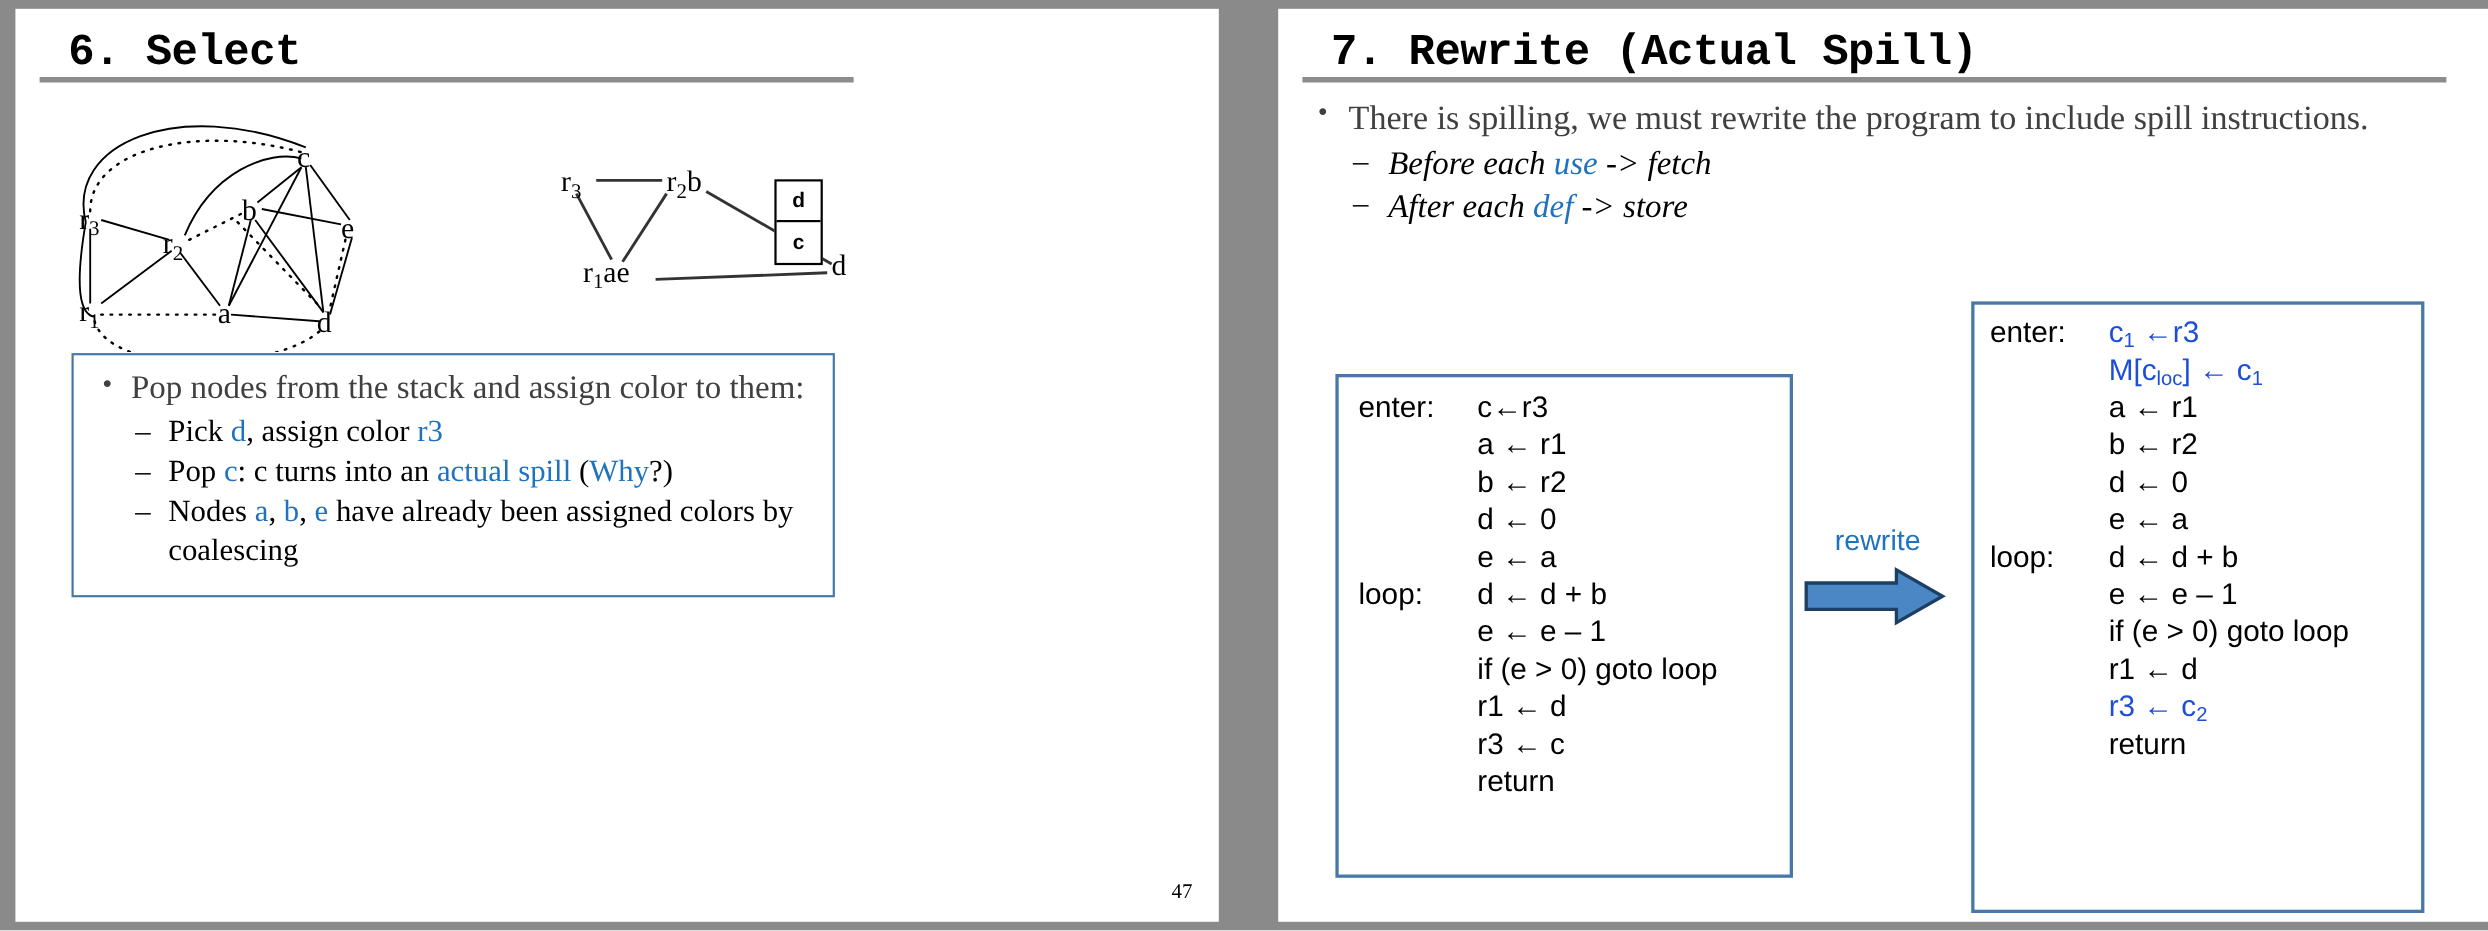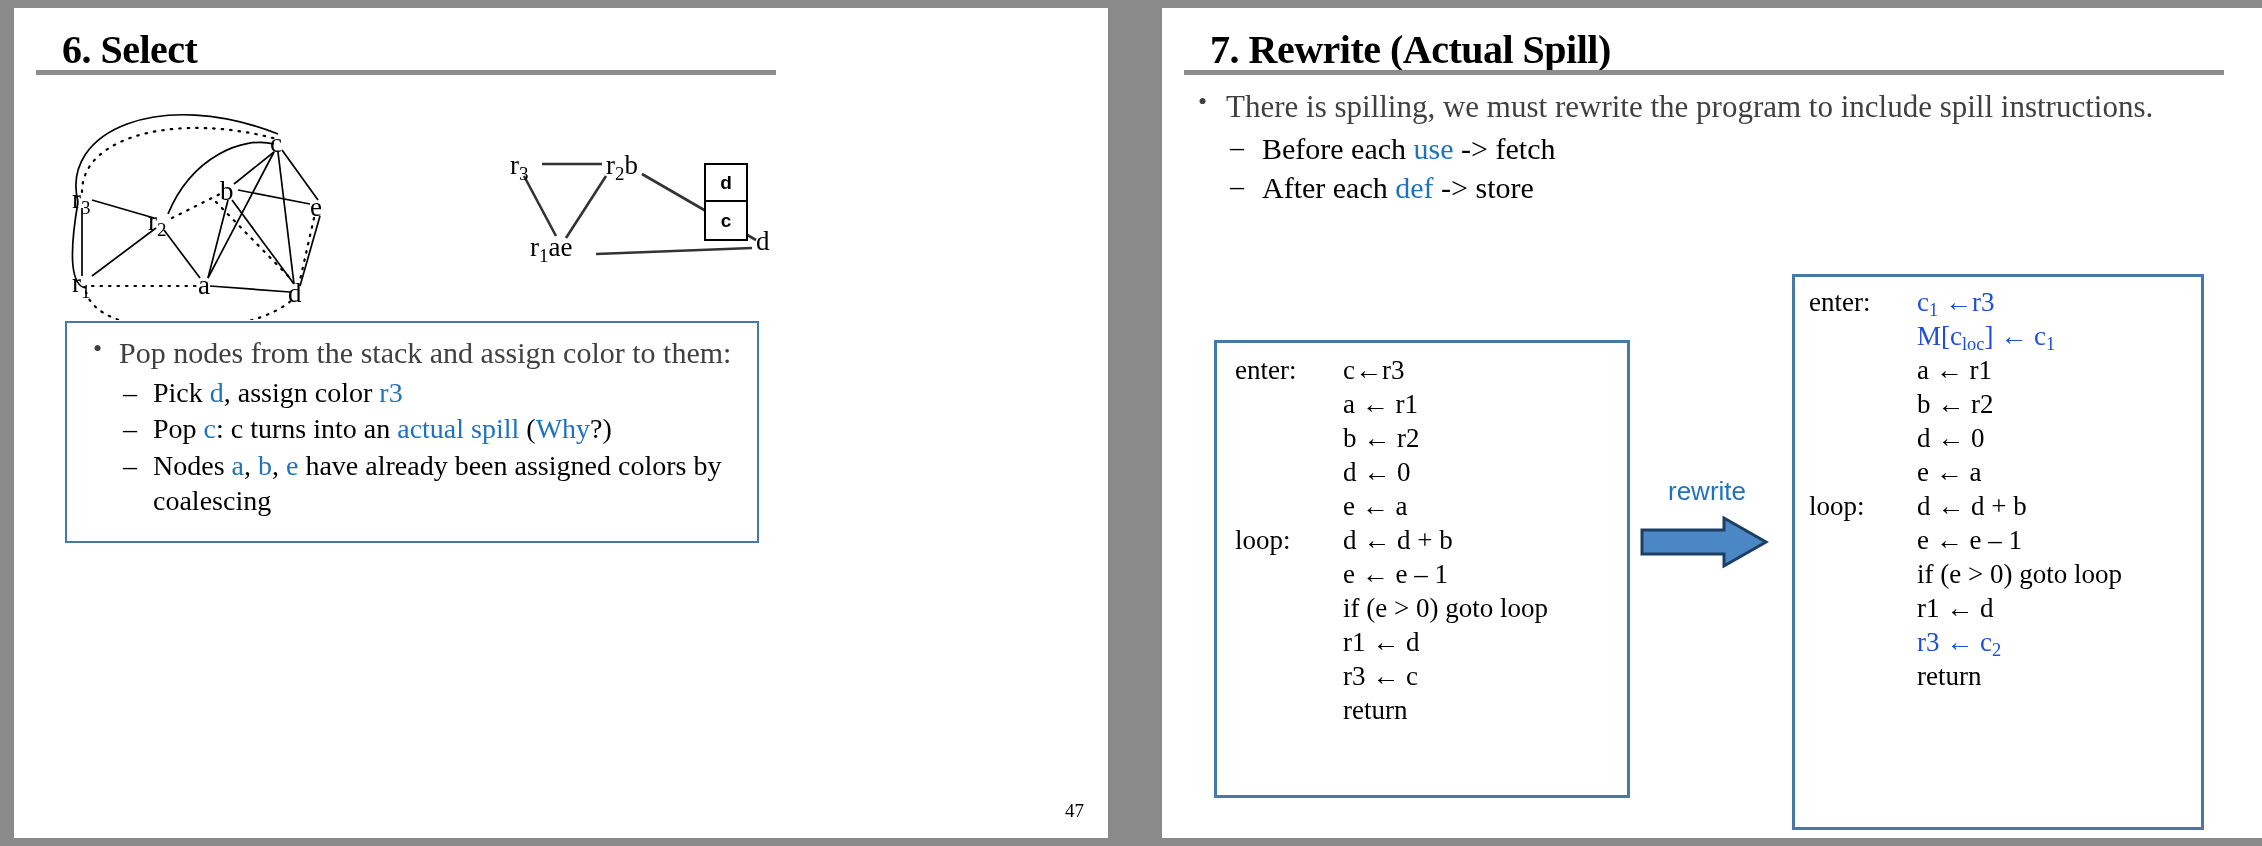--- a/index.html
+++ b/index.html
@@ -20,21 +20,21 @@
     top: 8px;
     height: 830px;
     background: #ffffff;
     overflow: hidden;
   }
   #slide-left  { left: 14px;   width: 1094px; }
   #slide-right { left: 1162px; width: 1178px; }
 
   .slide-title {
     position: absolute;
-    font-family: Liberation Serif, serif;
+    font-family: Liberation Mono, monospace;
     font-weight: bold;
     font-size: 40px;
     color: #000000;
     letter-spacing: -0.5px;
     white-space: nowrap;
     text-align: right;
   }
   .title-rule {
     position: absolute;
     height: 5px;
@@ -117,35 +117,35 @@
   #title-right { left: 48px; top: 18px; }
   #rule-right  { left: 22px; top: 62px; width: 1040px; }
 
   #bullets-right {
     position: absolute;
     left: 22px; top: 78px;
     width: 1010px;
   }
   #bullets-right .lvl1 { font-size: 31px; padding-left: 42px; }
   #bullets-right .lvl1::before { left: 14px; }
-  #bullets-right .lvl2 { font-size: 30px; padding-left: 78px; }
+  #bullets-right .lvl2 { font-size: 30px; padding-left: 78px; font-style: italic; }
   #bullets-right .lvl2::before { left: 46px; }
 
   .code-box {
     position: absolute;
     border: 3px solid #4878a8;
     background: #ffffff;
   }
   #code-before { left: 52px;  top: 332px; width: 416px; height: 458px; }
   #code-after  { left: 630px; top: 266px; width: 412px; height: 556px; }
 
   .code-line {
     display: flex;
     align-items: baseline;
-    font-family: Liberation Serif, serif;
+    font-family: Liberation Sans, sans-serif;
     font-size: 27px;
     color: #000;
     line-height: 1.0;
     height: 34px;
   }
   #code-before .code-inner { padding: 14px 0 0 18px; }
   #code-after  .code-inner { padding: 12px 0 0 14px; }
   .code-label { width: 108px; flex: 0 0 108px; white-space: nowrap; }
   .code-stmt  { white-space: nowrap; }
   .code-line.blue-line .code-stmt { color: #1d4ed8; }

